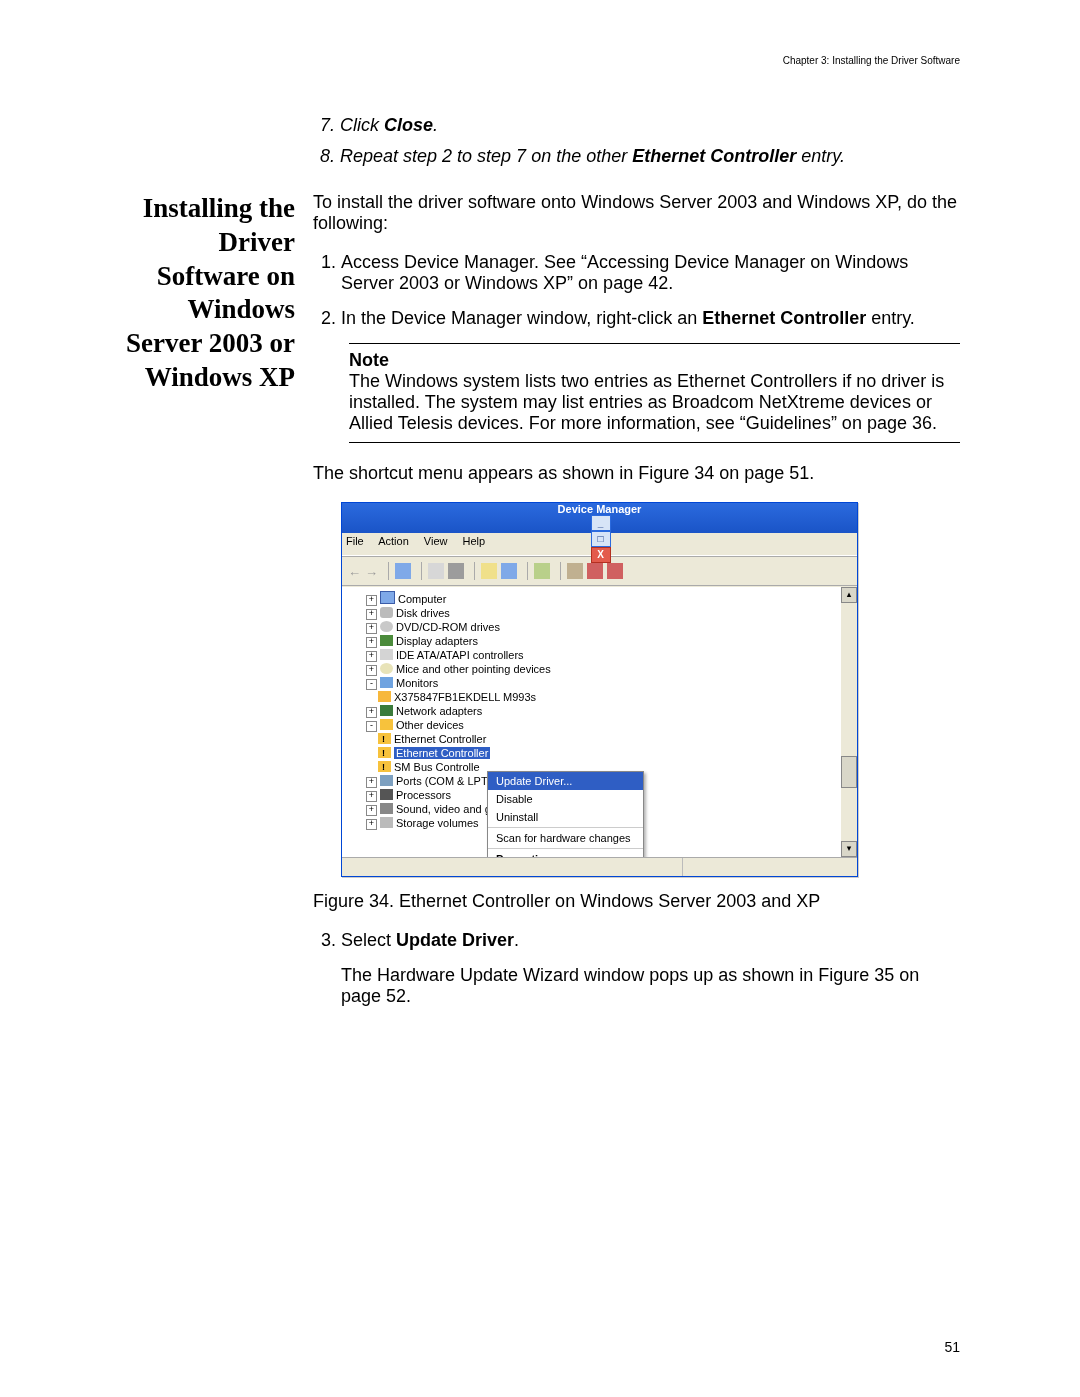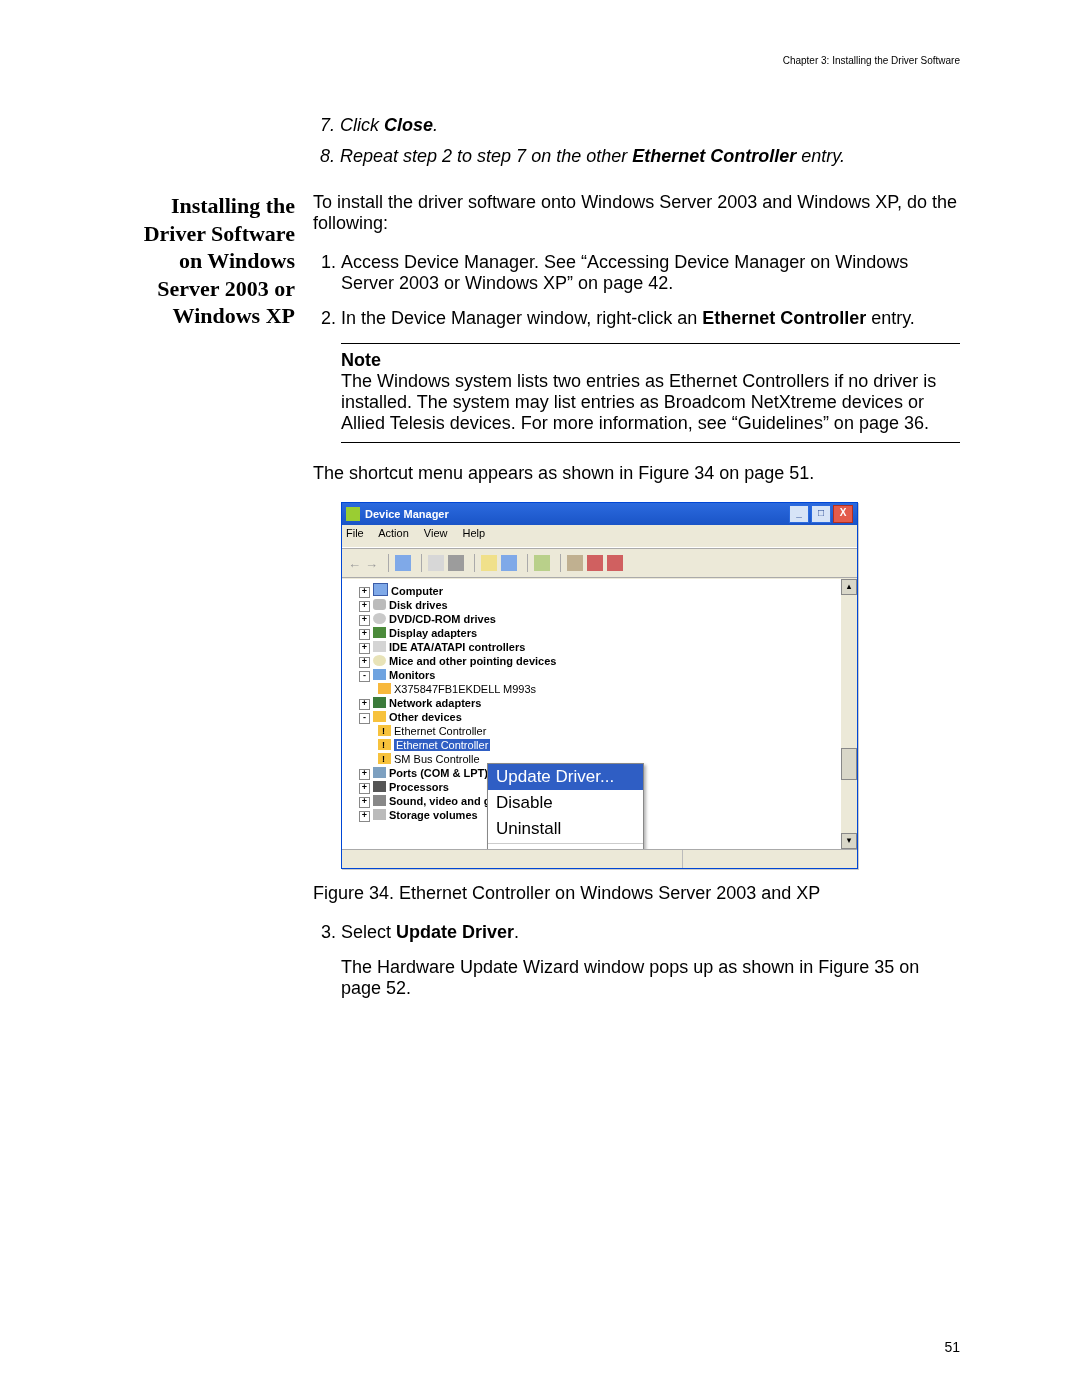--- a/index.html
+++ b/index.html
@@ -34,36 +34,36 @@
   .section {
     display: flex;
     align-items: flex-start;
     margin-top: 25px;
   }
   .side-heading {
     width: 175px;
     flex-shrink: 0;
     font-family: "Times New Roman", Times, serif;
     font-weight: bold;
-    font-size: 22px;
+    font-size: 27px;
     text-align: right;
     padding-right: 18px;
     line-height: 1.25;
   }
   .main-col {
     flex: 1;
   }
   .para { margin-bottom: 18px; }
   ol.steps { padding-left: 28px; margin: 0; }
   ol.steps li { margin-bottom: 14px; }
   .note-box {
     border-top: 1.5px solid #000;
     border-bottom: 1.5px solid #000;
     padding: 6px 0 8px 0;
-    margin: 0 0 20px 28px;
+    margin: 0 0 20px 36px;
   }
   .note-title { font-weight: bold; }
   .caption { text-align: left; margin: 14px 0 18px 0; }
   .page-num {
     position: absolute;
     bottom: 40px;
     right: 120px;
     font-size: 14px;
   }
 
@@ -72,25 +72,26 @@
     width: 515px;
     margin: 10px 0 4px 28px;
     border: 1px solid #0046d5;
     font-family: Tahoma, sans-serif;
     font-size: 11px;
     box-shadow: 1px 1px 0 rgba(0,0,0,0.2);
   }
   .dm-title {
     background: linear-gradient(#2b6ade,#1a54c7);
     color: #fff;
-    height: 22px;
+    height: 30px;
     display: flex;
     align-items: center;
     padding: 0 4px;
     font-weight: bold;
+    flex-direction: column;
   }
   .dm-title .t-icon {
     width: 14px; height: 14px;
     background: #9acd32;
     margin-right: 5px;
     display: inline-block;
   }
   .dm-title .spacer { flex:1; }
   .dm-title .wbtn {
     width: 18px; height: 16px;
@@ -164,36 +165,36 @@
   .ico-mon { background:#6fa3e0;}
   .ico-monitem { background:#f7b83c;}
   .ico-net { background:#3b7b3b;}
   .ico-other { background:#f7c23c;}
   .ico-warn { background:#f7c23c; position:relative;}
   .ico-warn::after{content:"!";position:absolute;left:4px;top:-1px;font-size:9px;color:#000;font-weight:bold;}
   .ico-port { background:#7da0c0;}
   .ico-proc { background:#555;}
   .ico-sound { background:#888;}
   .ico-stor { background:#bbb;}
-  .lvl1 { margin-left: 11px; font-weight: bold; }
+  .lvl1 { margin-left: 18px; }
   .lvl2 { margin-left: 30px; }
   .sel {
     background: #2f5ec4;
     color: #fff;
     padding: 0 2px;
   }
   .ctx {
     position:absolute;
     left: 145px;
     top: 184px;
     background:#fff;
     border:1px solid #888;
     box-shadow: 2px 2px 3px rgba(0,0,0,0.3);
     width: 155px;
-    font-size:17px;
+    font-size:11px;
   }
   .ctx .ci { padding: 3px 8px; }
   .ctx .ci.sel2 { background:#2f5ec4;color:#fff;}
   .ctx .csep { border-top:1px solid #ccc; margin: 1px 0; }
   .dm-status {
     background:#ece9d8;
     border-top:1px solid #aaa;
     height: 18px;
     display:flex;
   }

